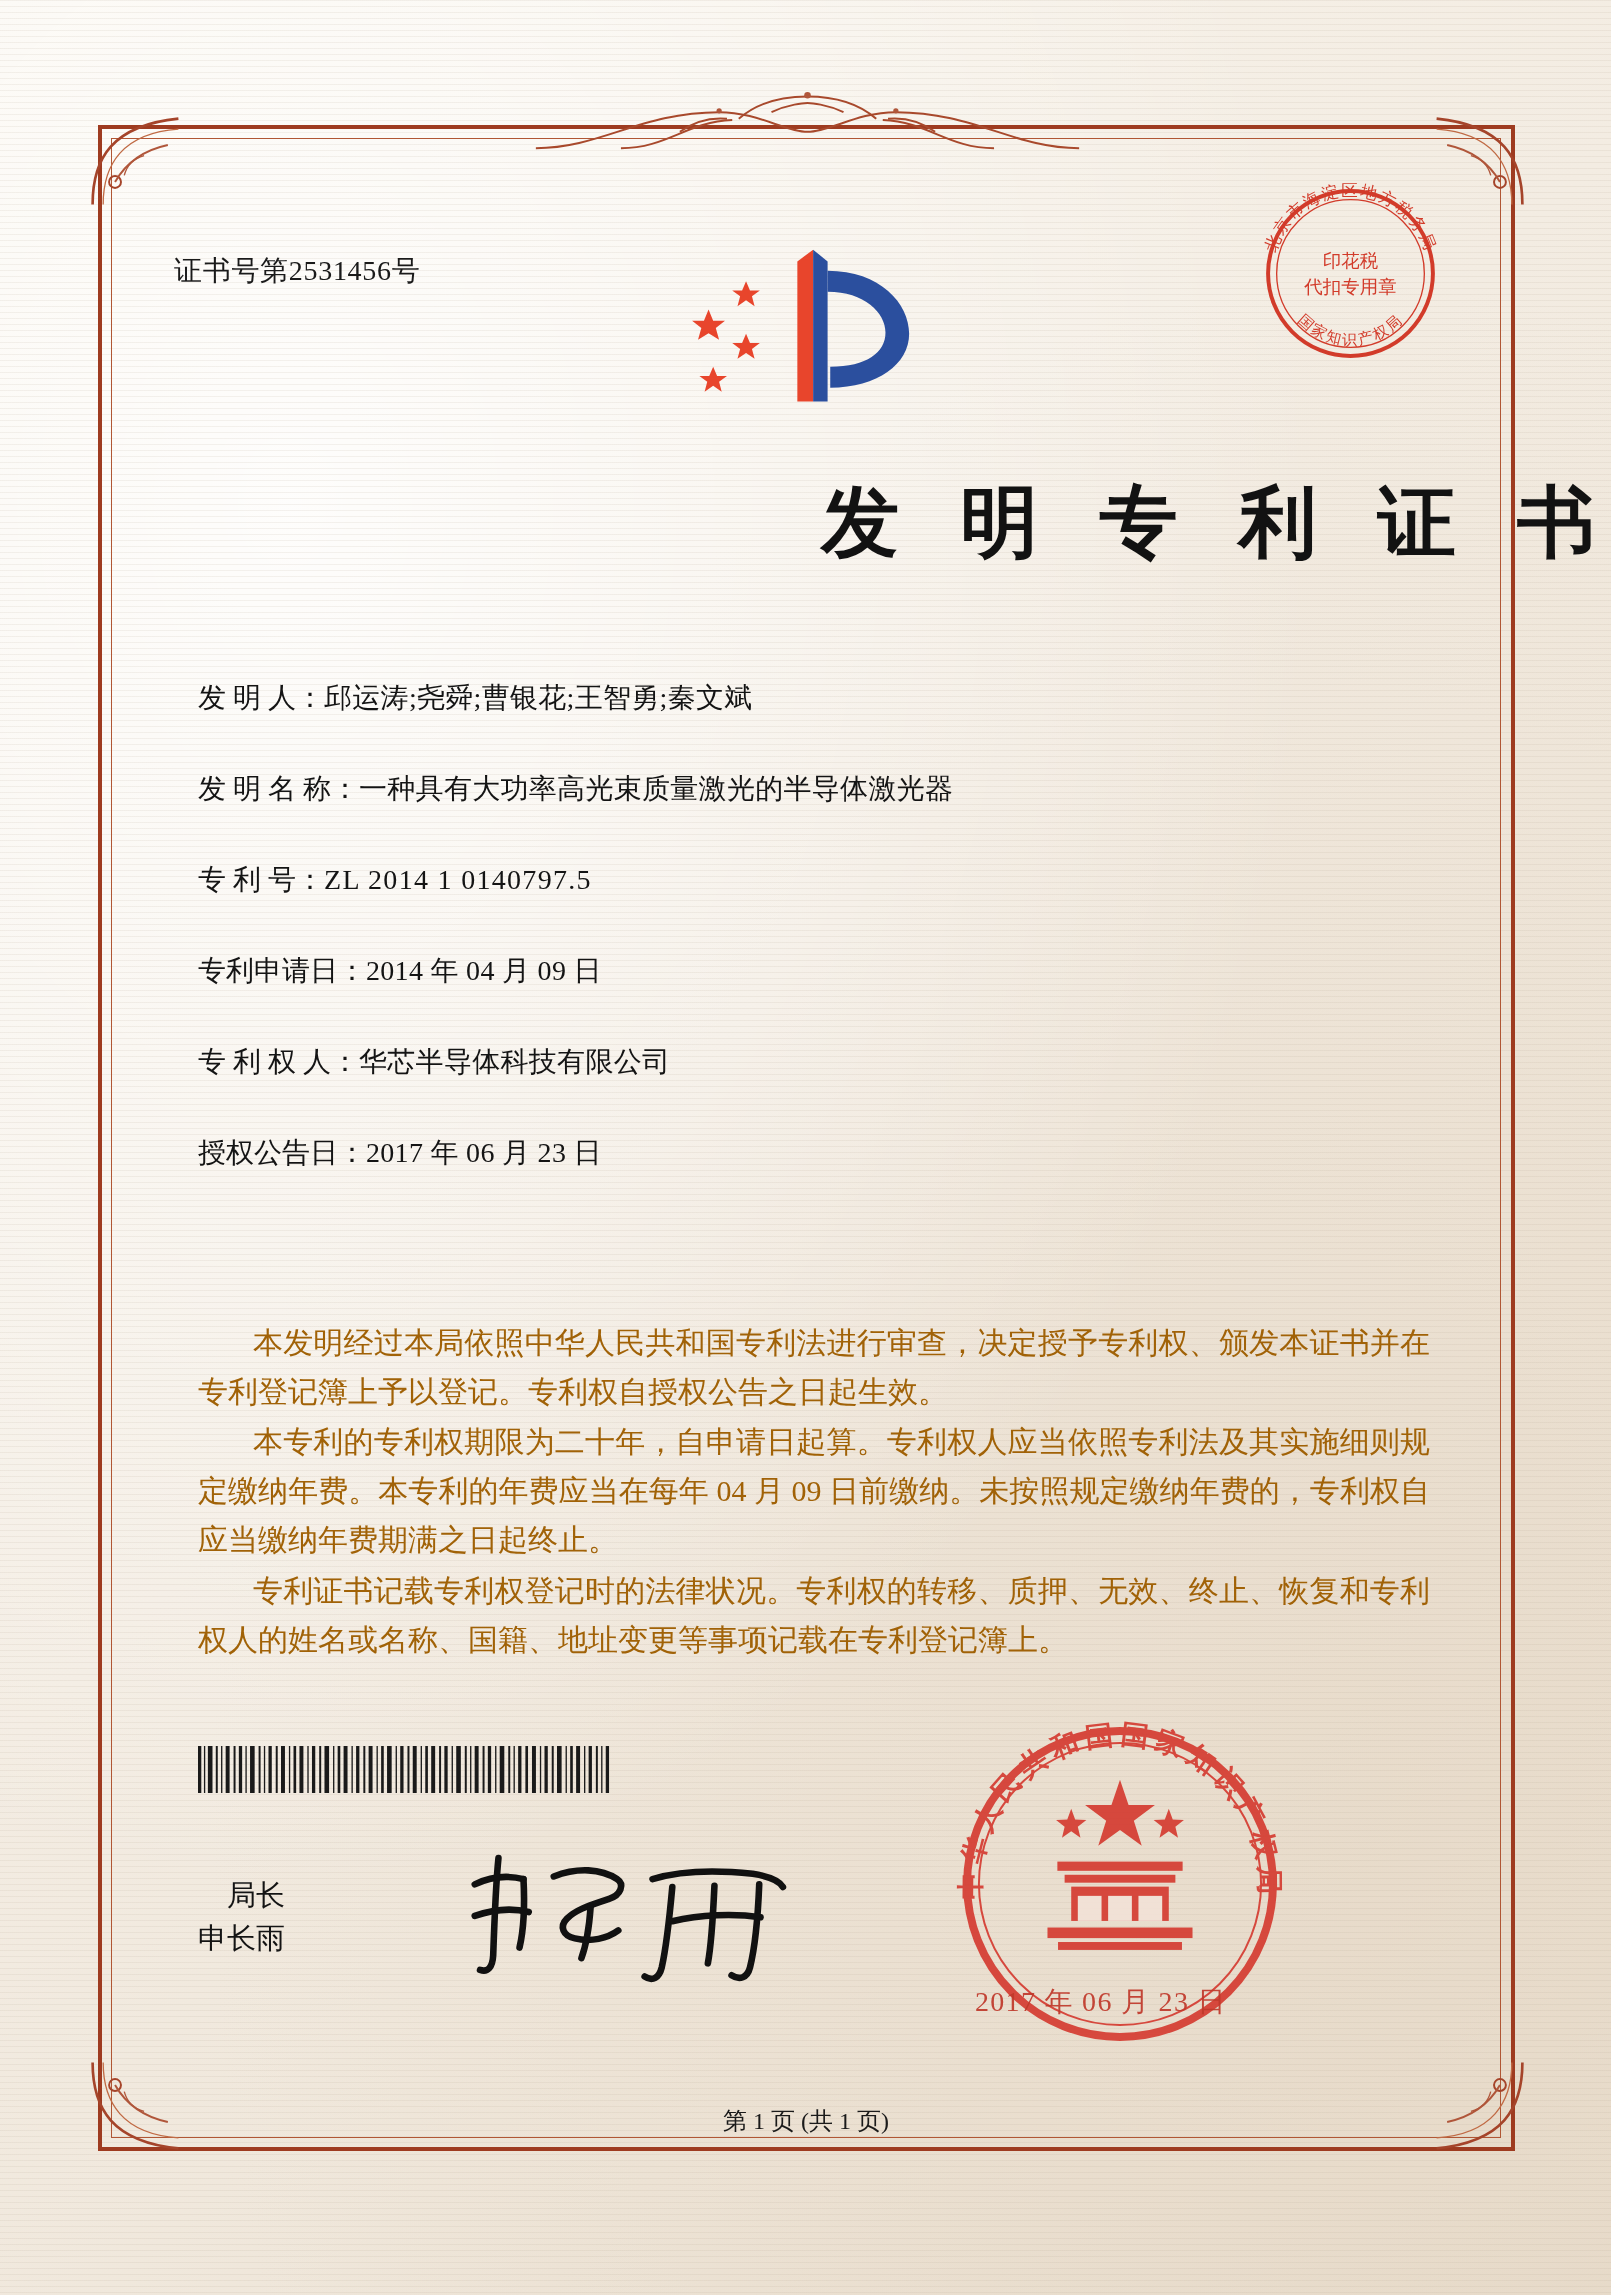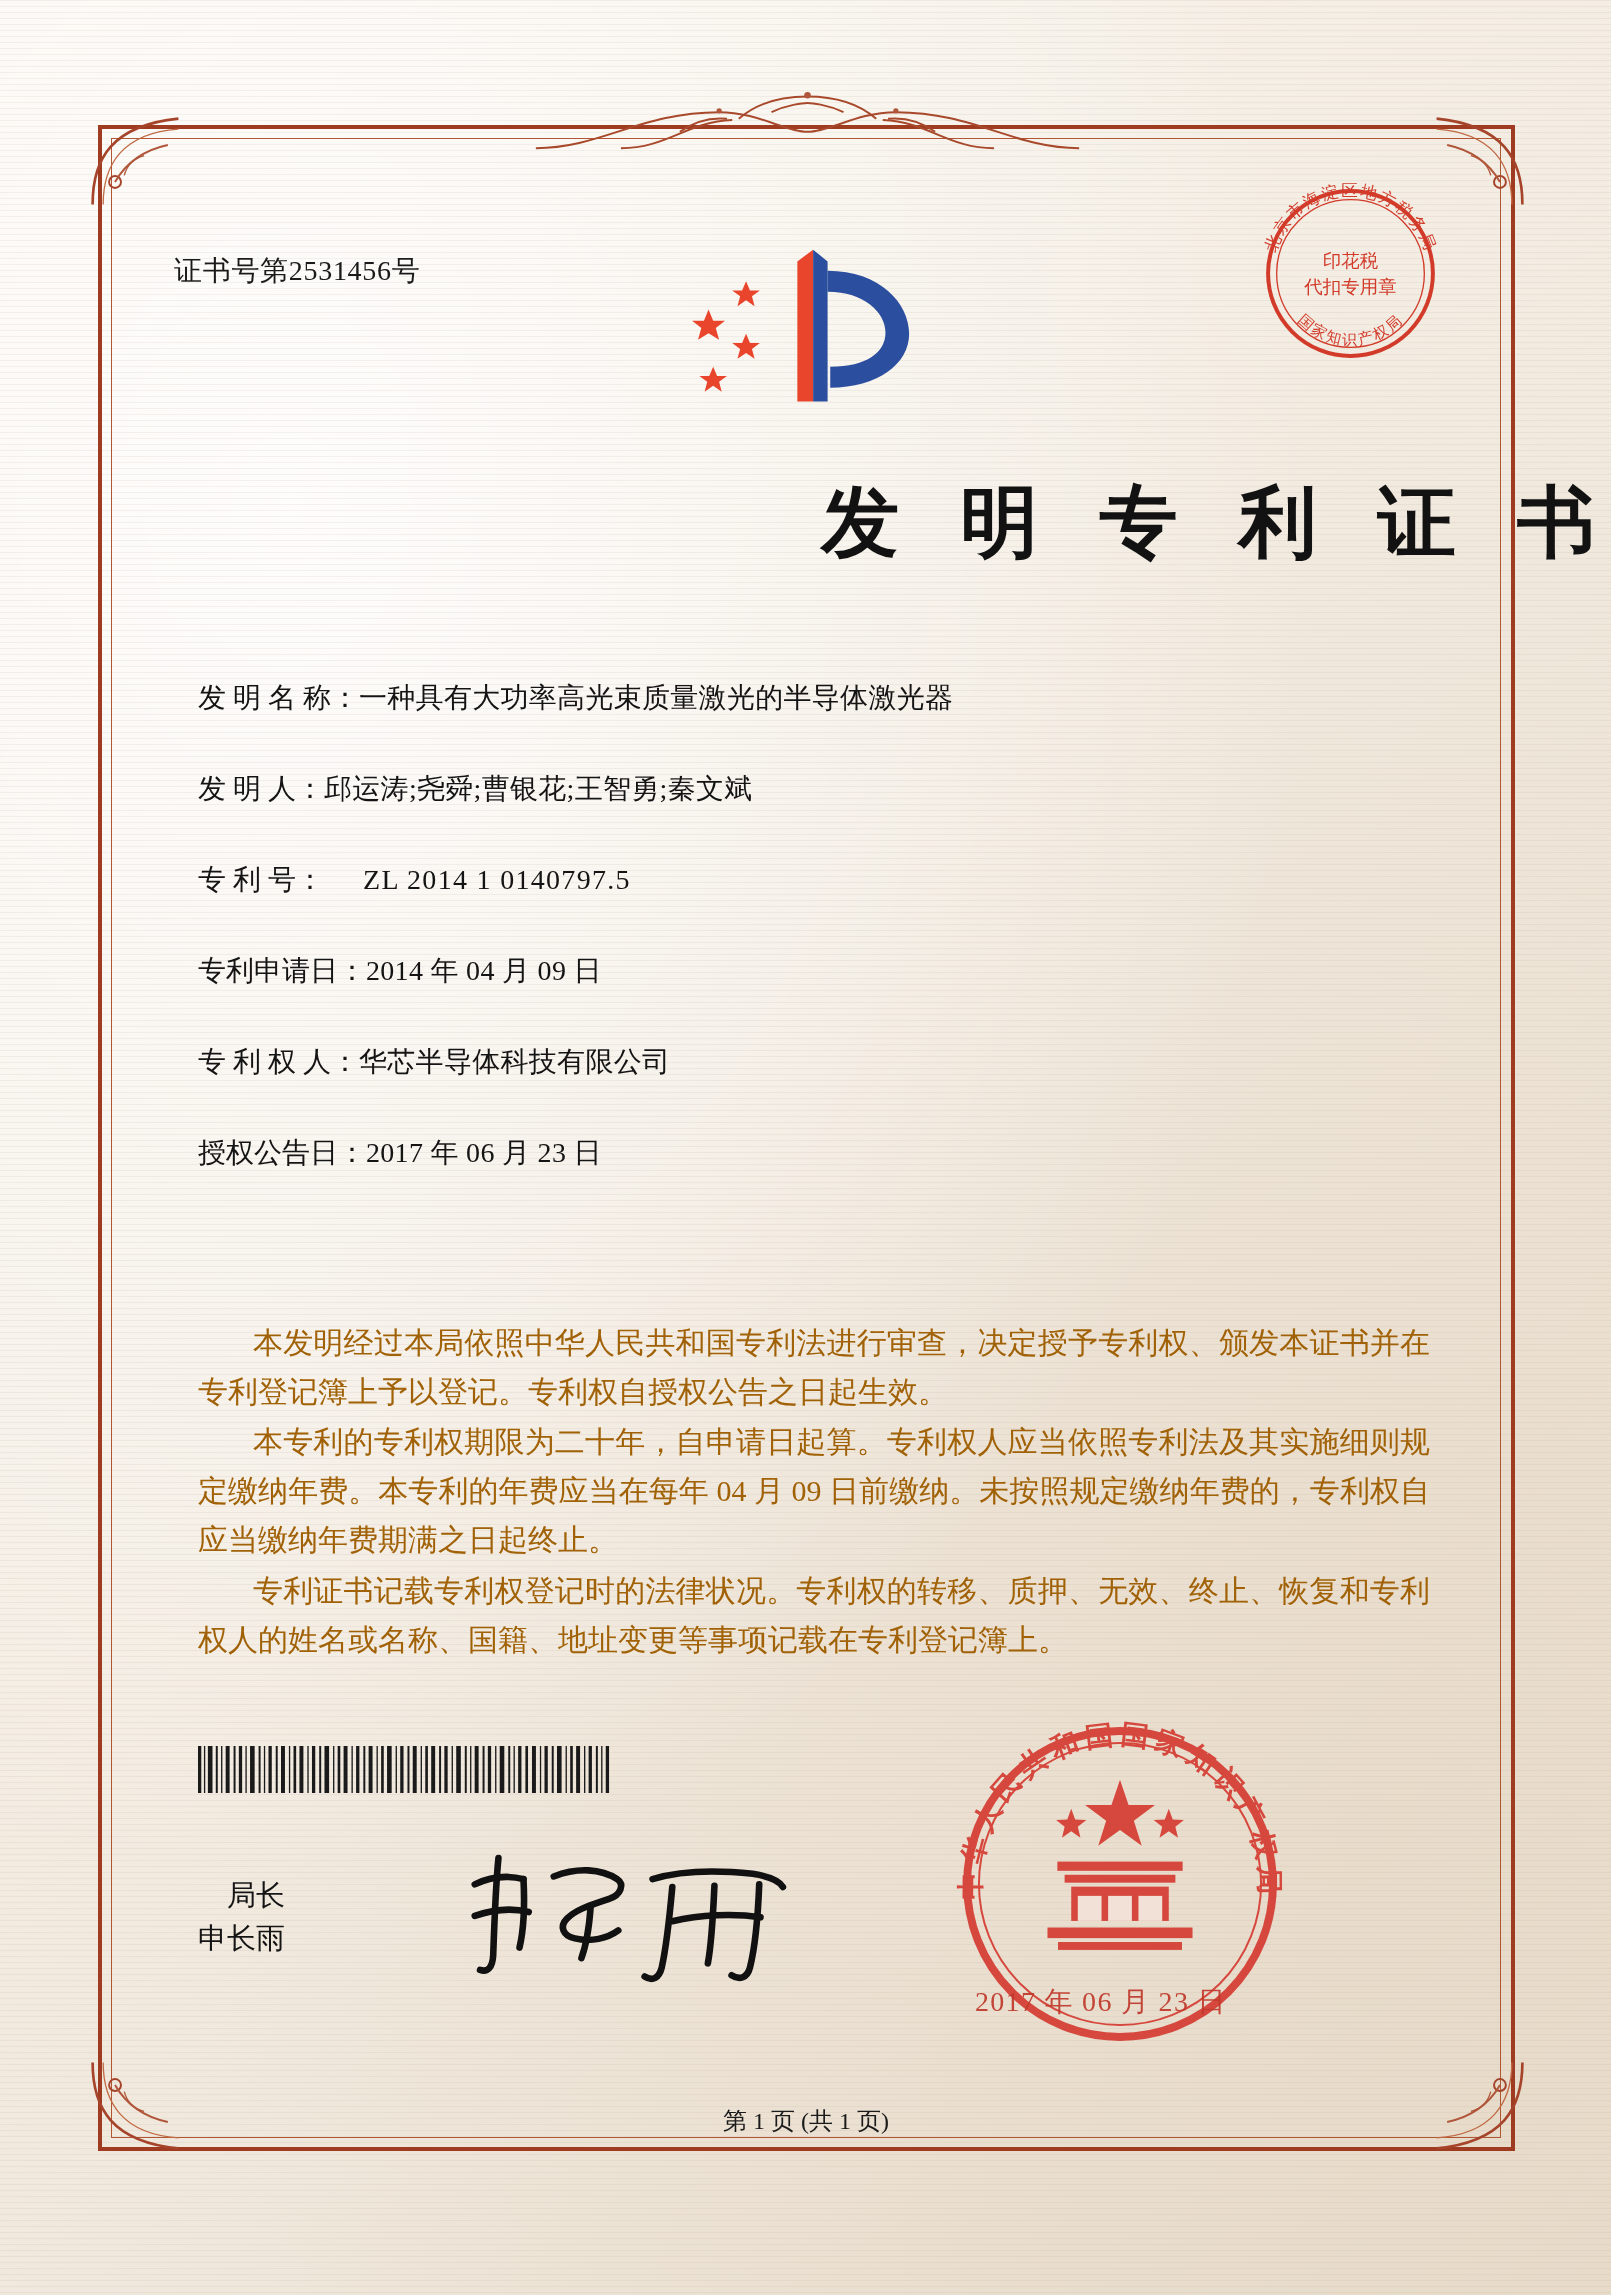--- a/index.html
+++ b/index.html
@@ -143,21 +143,20 @@
     white-space: nowrap;
     letter-spacing: 0px;
   }
   .field-value {
     white-space: nowrap;
     letter-spacing: 0.3px;
   }
   .field-value.mono {
     font-family: "Liberation Serif", "DejaVu Serif", serif;
     letter-spacing: 1.3px;
-    margin-left: 39px;
   }
 
   
   .body-text {
     position: absolute;
     left: 198px;
     top: 1318px;
     width: 1232px;
     font-size: 30px;
     line-height: 49px;
@@ -326,26 +325,26 @@
       <path d="M190,22 L214,4 L214,235 L190,235 Z" fill="#e8452c"></path>
       <path d="M214,4 L214,235 L236,235 L236,22 Z" fill="#2b4f9e"></path>
       <path d="M236,36 C316,36 360,86 360,132 C360,178 312,214 240,214 L240,182 C296,182 324,160 324,130 C324,100 292,68 236,68 Z" fill="#2b4f9e"></path>
     </svg>
   </div>
 
   <div class="main-title">发 明 专 利 证 书</div>
 
   <div class="fields">
     <div class="field-row">
+      <span class="field-label">发 明 人：</span>
+      <span class="field-value">邱运涛;尧舜;曹银花;王智勇;秦文斌</span>
+    </div>
+    <div class="field-row">
       <span class="field-label">发 明 名 称：</span>
       <span class="field-value">一种具有大功率高光束质量激光的半导体激光器</span>
-    </div>
-    <div class="field-row">
-      <span class="field-label">发 明 人：</span>
-      <span class="field-value">邱运涛;尧舜;曹银花;王智勇;秦文斌</span>
     </div>
     <div class="field-row">
       <span class="field-label">专 利 号：</span>
       <span class="field-value mono">ZL 2014 1 0140797.5</span>
     </div>
     <div class="field-row">
       <span class="field-label">专利申请日：</span>
       <span class="field-value">2014 年 04 月 09 日</span>
     </div>
     <div class="field-row">

